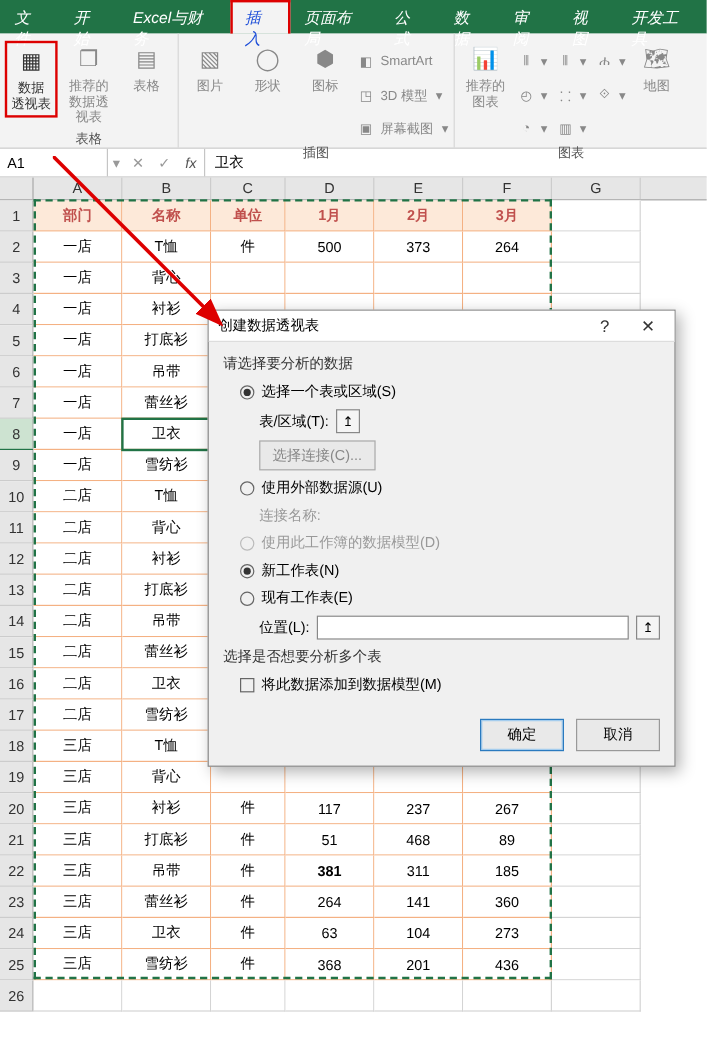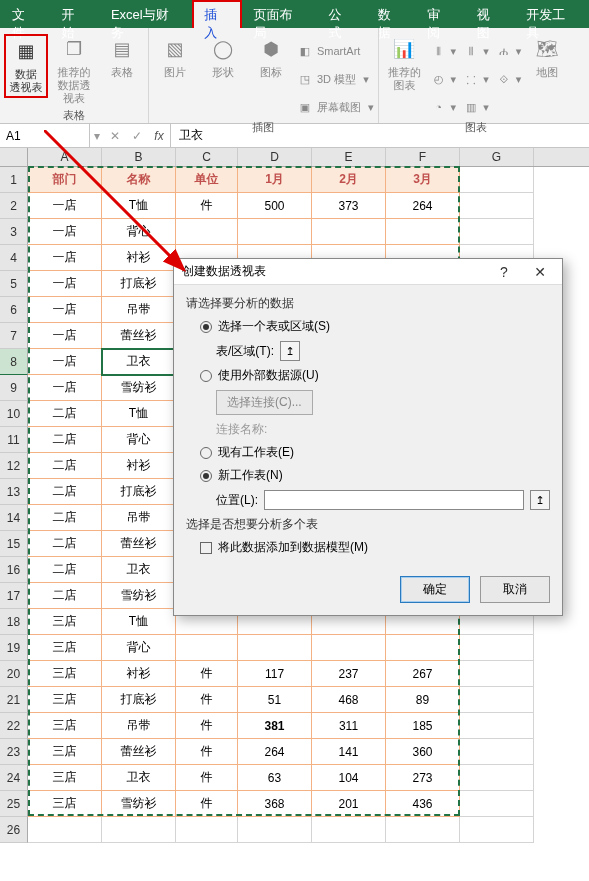--- a/index.html
+++ b/index.html
@@ -19,20 +19,21 @@
     display: flex;
     background: #217346;
     color: #fff;
     height: 28px;
     align-items: stretch;
   }
   .ribbon-tab {
     padding: 6px 12px;
     font-size: 13px;
     cursor: pointer;
+    font-style: italic;
   }
   .ribbon-tab.active {
     background: #f3f3f3;
     color: #1d4ed8;
     border: 2px solid #d00;
     border-bottom: none;
     padding: 4px 10px;
   }
 
   
@@ -671,40 +672,44 @@
 
     <div class="dlg-row">
       <span class="radio checked"></span>
       <span>选择一个表或区域(S)</span>
     </div>
     <div class="dlg-row indent2">
       <span>表/区域(T):</span>
       <div class="dlg-picker">↥</div>
     </div>
 
+    <div class="dlg-row indent2">
+      <span class="dlg-btn-sm">选择连接(C)...</span>
+    </div>
     <div class="dlg-row">
       <span class="radio"></span>
       <span>使用外部数据源(U)</span>
     </div>
-    <div class="dlg-row indent2">
-      <span class="dlg-btn-sm">选择连接(C)...</span>
-    </div>
     <div class="dlg-row indent2 disabled-txt">
       <span>连接名称:</span>
     </div>
 
-
-
+    <div class="dlg-row">
+      <span class="radio disabled"></span>
+      <span class="disabled-txt">使用此工作簿的数据模型(D)</span>
+    </div>
+
+
+    <div class="dlg-row">
+      <span class="radio checked"></span>
+      <span>新工作表(N)</span>
+    </div>
     <div class="dlg-row">
       <span class="radio"></span>
       <span>现有工作表(E)</span>
-    </div>
-    <div class="dlg-row">
-      <span class="radio checked"></span>
-      <span>新工作表(N)</span>
     </div>
     <div class="dlg-row indent2">
       <span>位置(L):</span>
       <div class="dlg-input"></div>
       <div class="dlg-picker">↥</div>
     </div>
 
     <div class="dlg-section">选择是否想要分析多个表</div>
     <div class="dlg-row">
       <span class="chk"></span>

